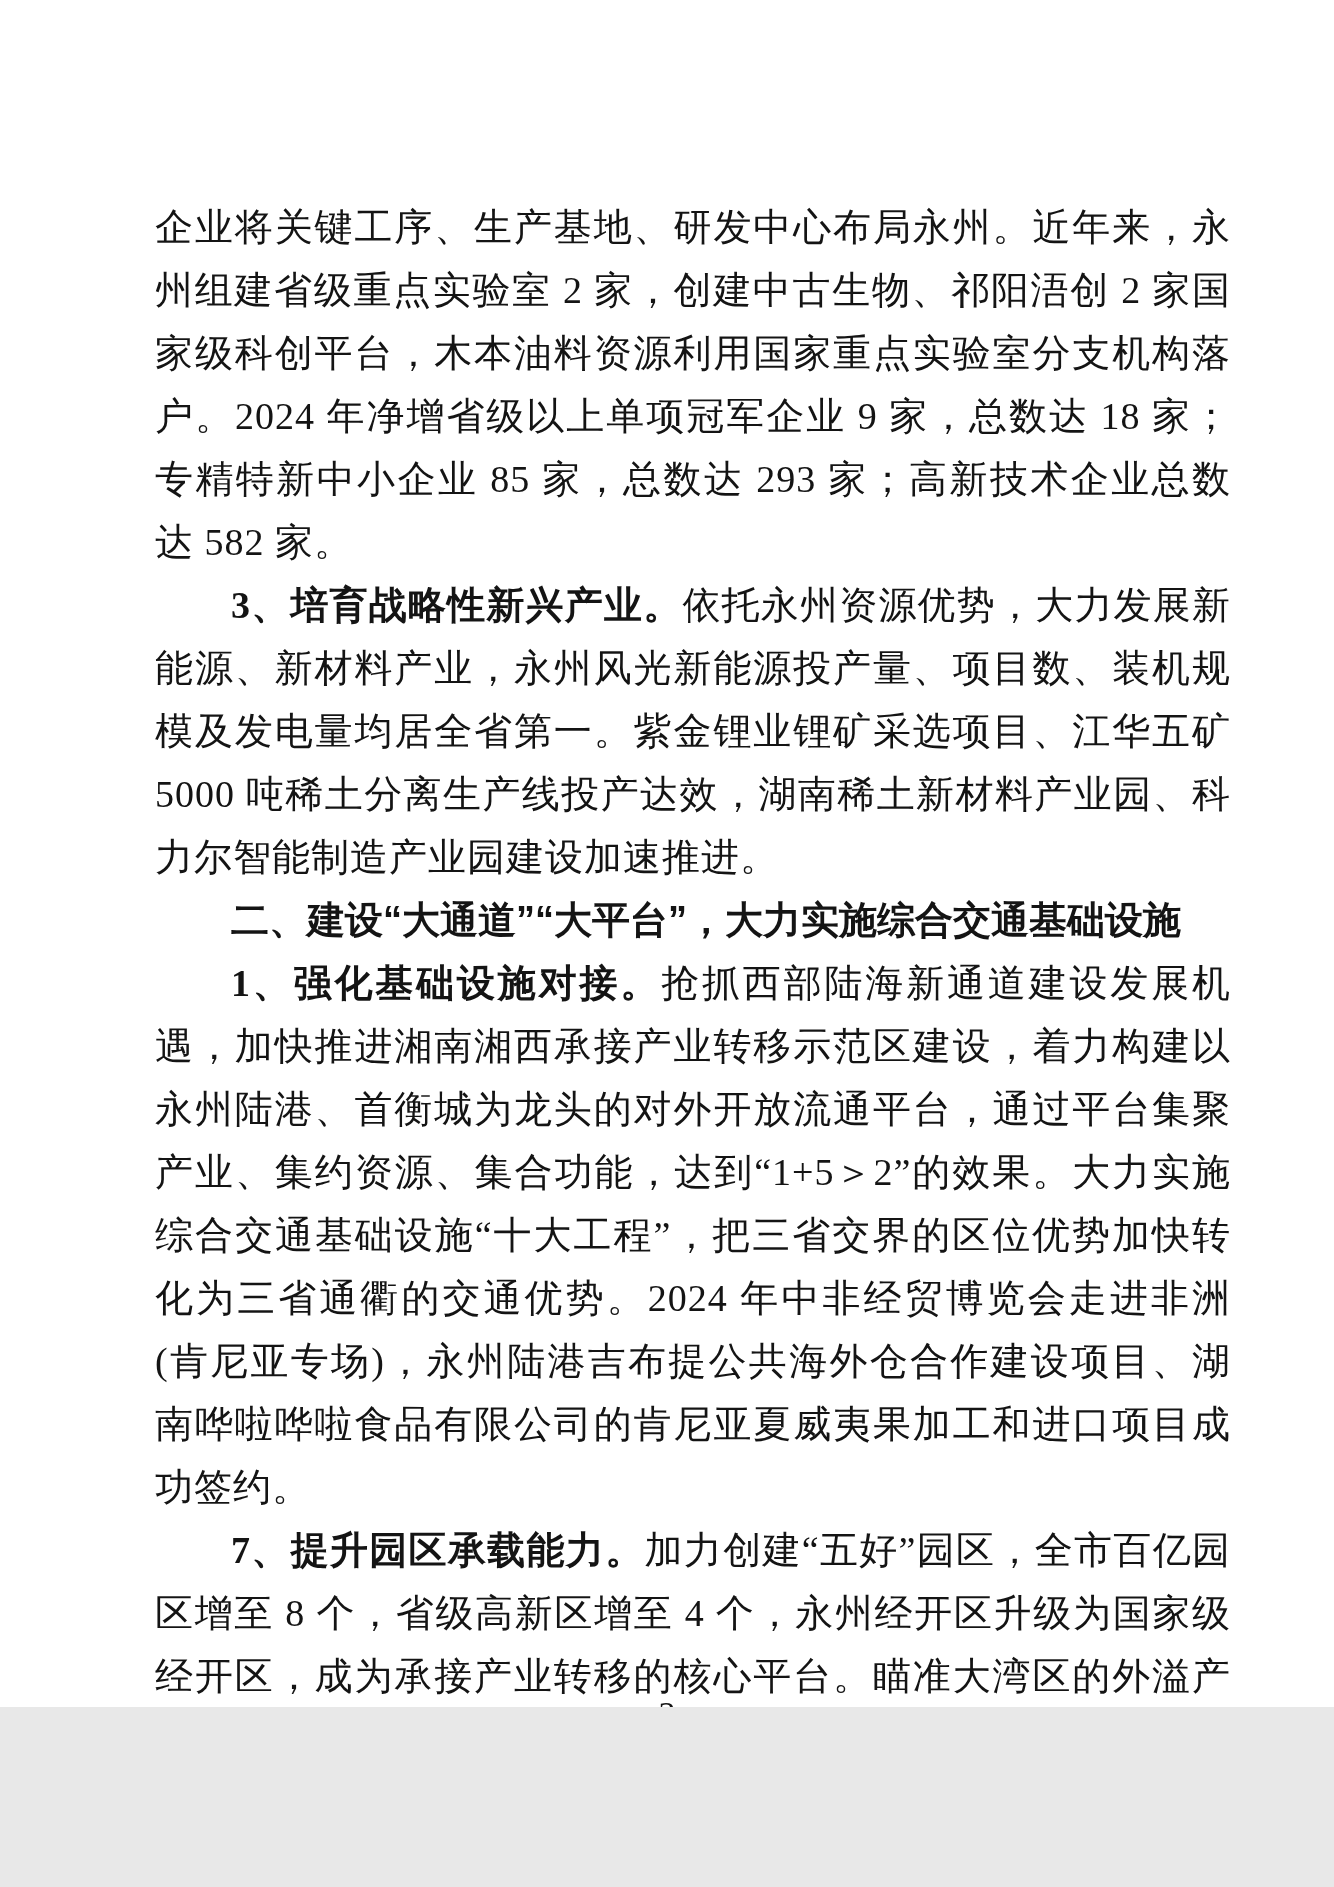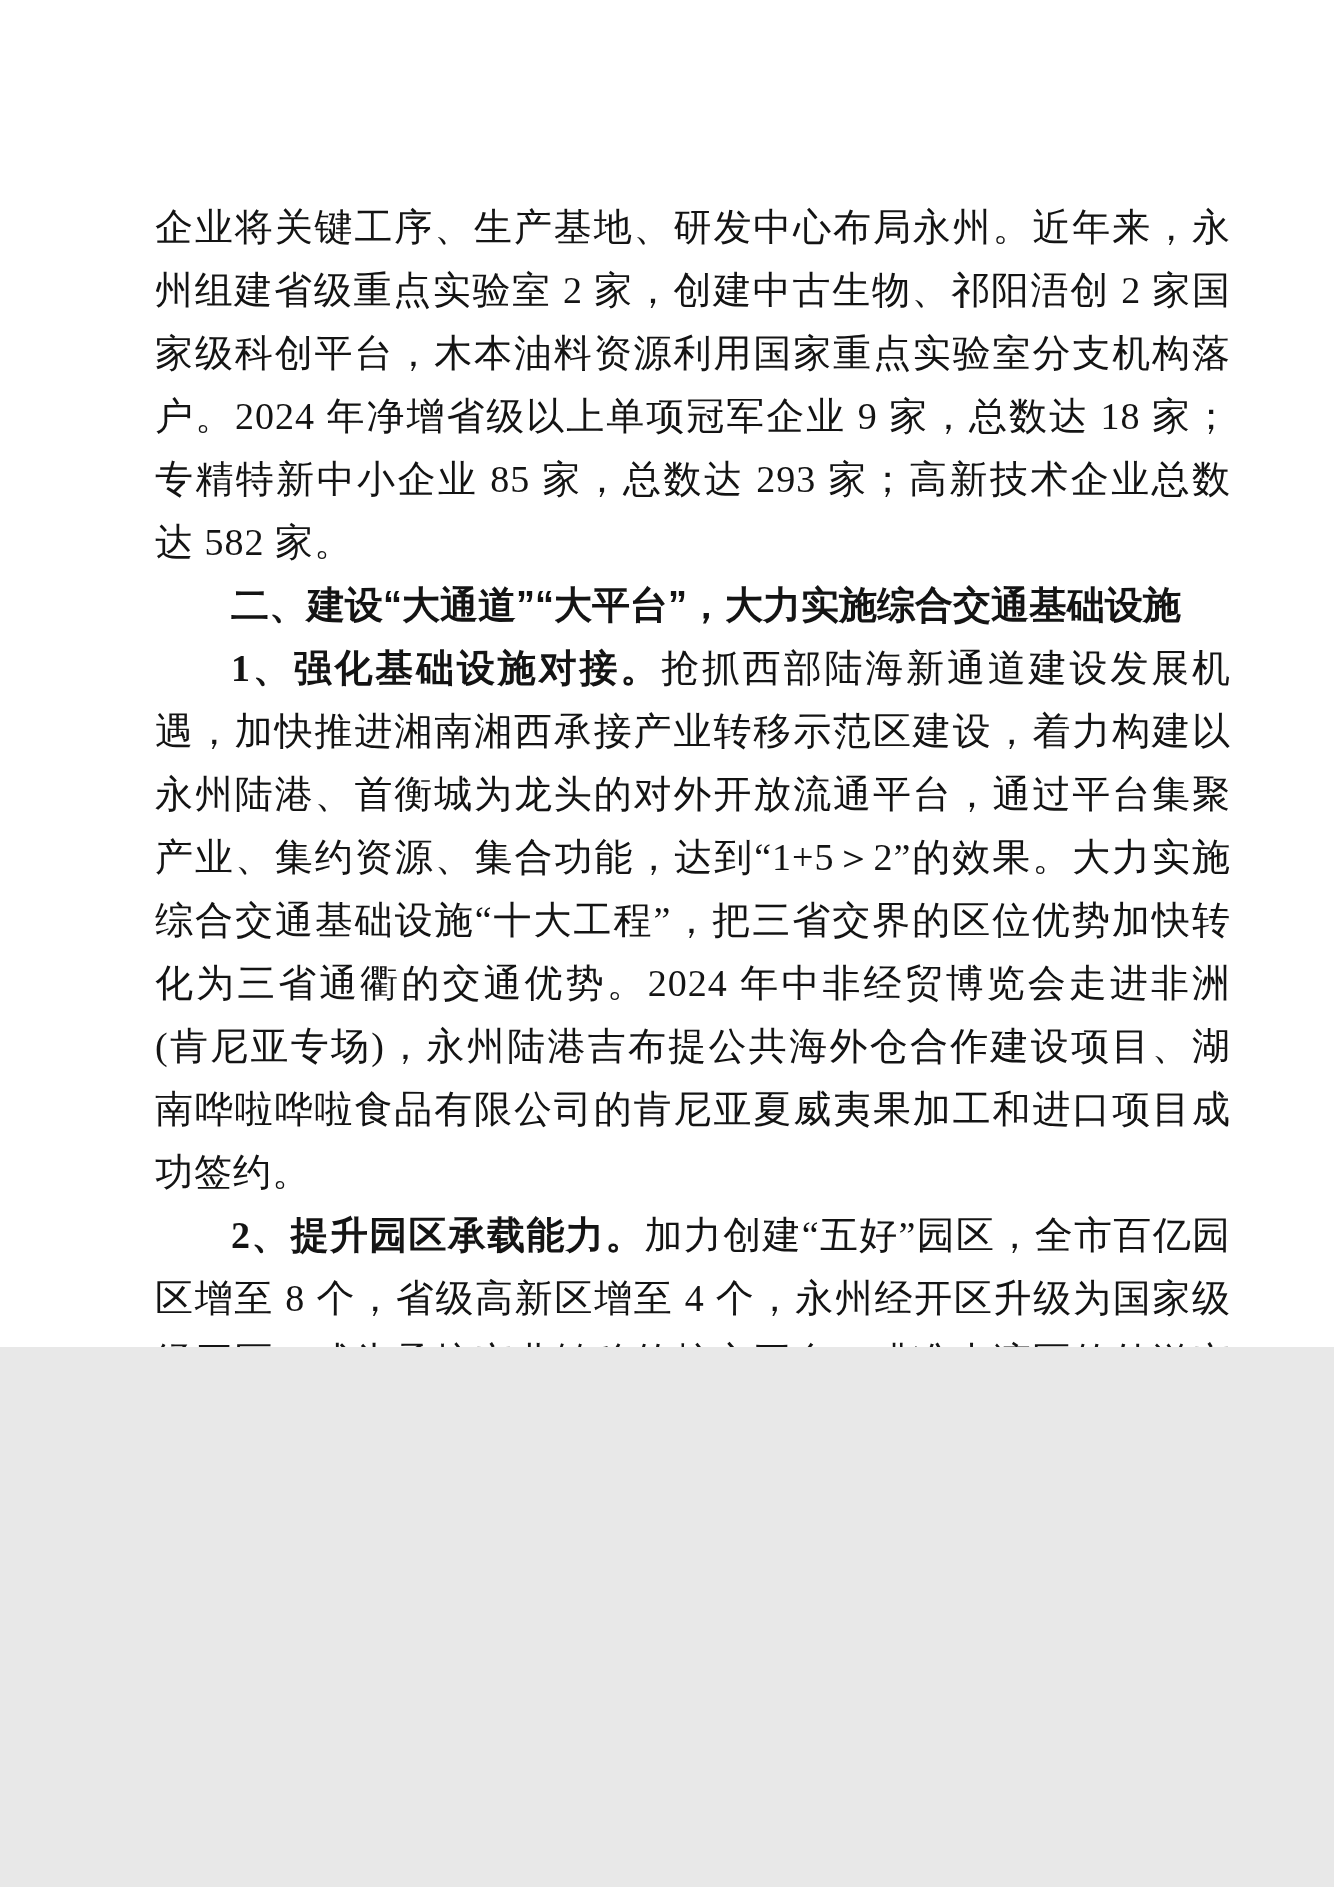--- a/index.html
+++ b/index.html
@@ -3,21 +3,21 @@
 <meta charset="utf-8">
 <style>
   html, body {
     margin: 0;
     padding: 0;
     background: #e8e8e8;
   }
   .page {
     position: relative;
     width: 1334px;
-    height: 1347px;
+    height: 1707px;
     margin: 0 auto;
     background: #ffffff;
     font-family: "Liberation Serif", "DejaVu Serif", serif;
     color: #141414;
     overflow: hidden;
   }
   .content {
     position: absolute;
     left: 155px;
     top: 196px;
@@ -57,29 +57,32 @@
 </head>
 <body>
 
 <div class="page">
   <div class="content">
 
     <p class="para">
       <span>企业将关键工序、生产基地、研发中心布局永州。近年来，永州组建省级重点实验室 2 家，创建中古生物、祁阳浯创 2 家国家级科创平台，木本油料资源利用国家重点实验室分支机构落户。2024 年净增省级以上单项冠军企业 9 家，总数达 18 家；专精特新中小企业 85 家，总数达 293 家；高新技术企业总数达 582 家。</span>
     </p>
 
+    <p class="para indent">
+      <span class="lead">3、培育战略性新兴产业。</span><span>依托永州资源优势，大力发展新能源、新材料产业，永州风光新能源投产量、项目数、装机规模及发电量均居全省第一。紫金锂业锂矿采选项目、江华五矿 5000 吨稀土分离生产线投产达效，湖南稀土新材料产业园、科力尔智能制造产业园建设加速推进。</span>
+    </p>
 
     <p class="heading indent">
       <span>二、建设“大通道”“大平台”，大力实施综合交通基础设施</span>
     </p>
 
     <p class="para indent">
       <span class="lead">1、强化基础设施对接。</span><span>抢抓西部陆海新通道建设发展机遇，加快推进湘南湘西承接产业转移示范区建设，着力构建以永州陆港、首衡城为龙头的对外开放流通平台，通过平台集聚产业、集约资源、集合功能，达到“1+5＞2”的效果。大力实施综合交通基础设施“十大工程”，把三省交界的区位优势加快转化为三省通衢的交通优势。2024 年中非经贸博览会走进非洲(肯尼亚专场)，永州陆港吉布提公共海外仓合作建设项目、湖南哗啦哗啦食品有限公司的肯尼亚夏威夷果加工和进口项目成功签约。</span>
     </p>
 
     <p class="para indent">
-      <span class="lead">2、提升园区承载能力。</span><span>加力创建“五好”园区，全市百亿园区增至 8 个，省级高新区增至 4 个，永州经开区升级为国家级经开区，成为承接产业转移的核心平台。瞄准大湾区的外溢产业和</span>
+      <span class="lead">7、提升园区承载能力。</span><span>加力创建“五好”园区，全市百亿园区增至 8 个，省级高新区增至 4 个，永州经开区升级为国家级经开区，成为承接产业转移的核心平台。瞄准大湾区的外溢产业和</span>
     </p>
 
   </div>
 
   <div class="footer">— 3 —</div>
 </div>
 
 </body></html>

